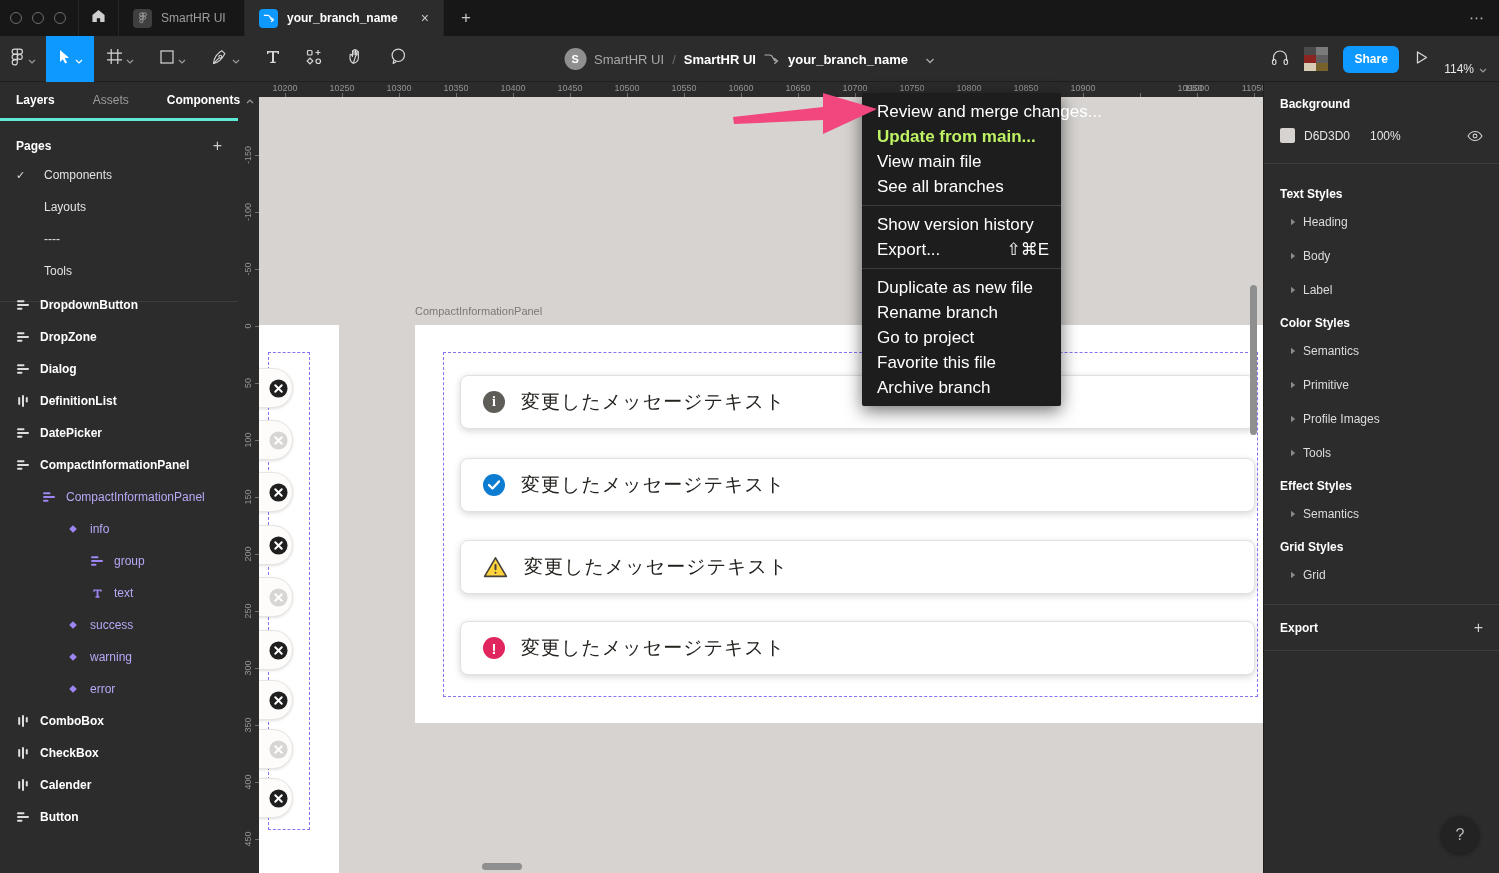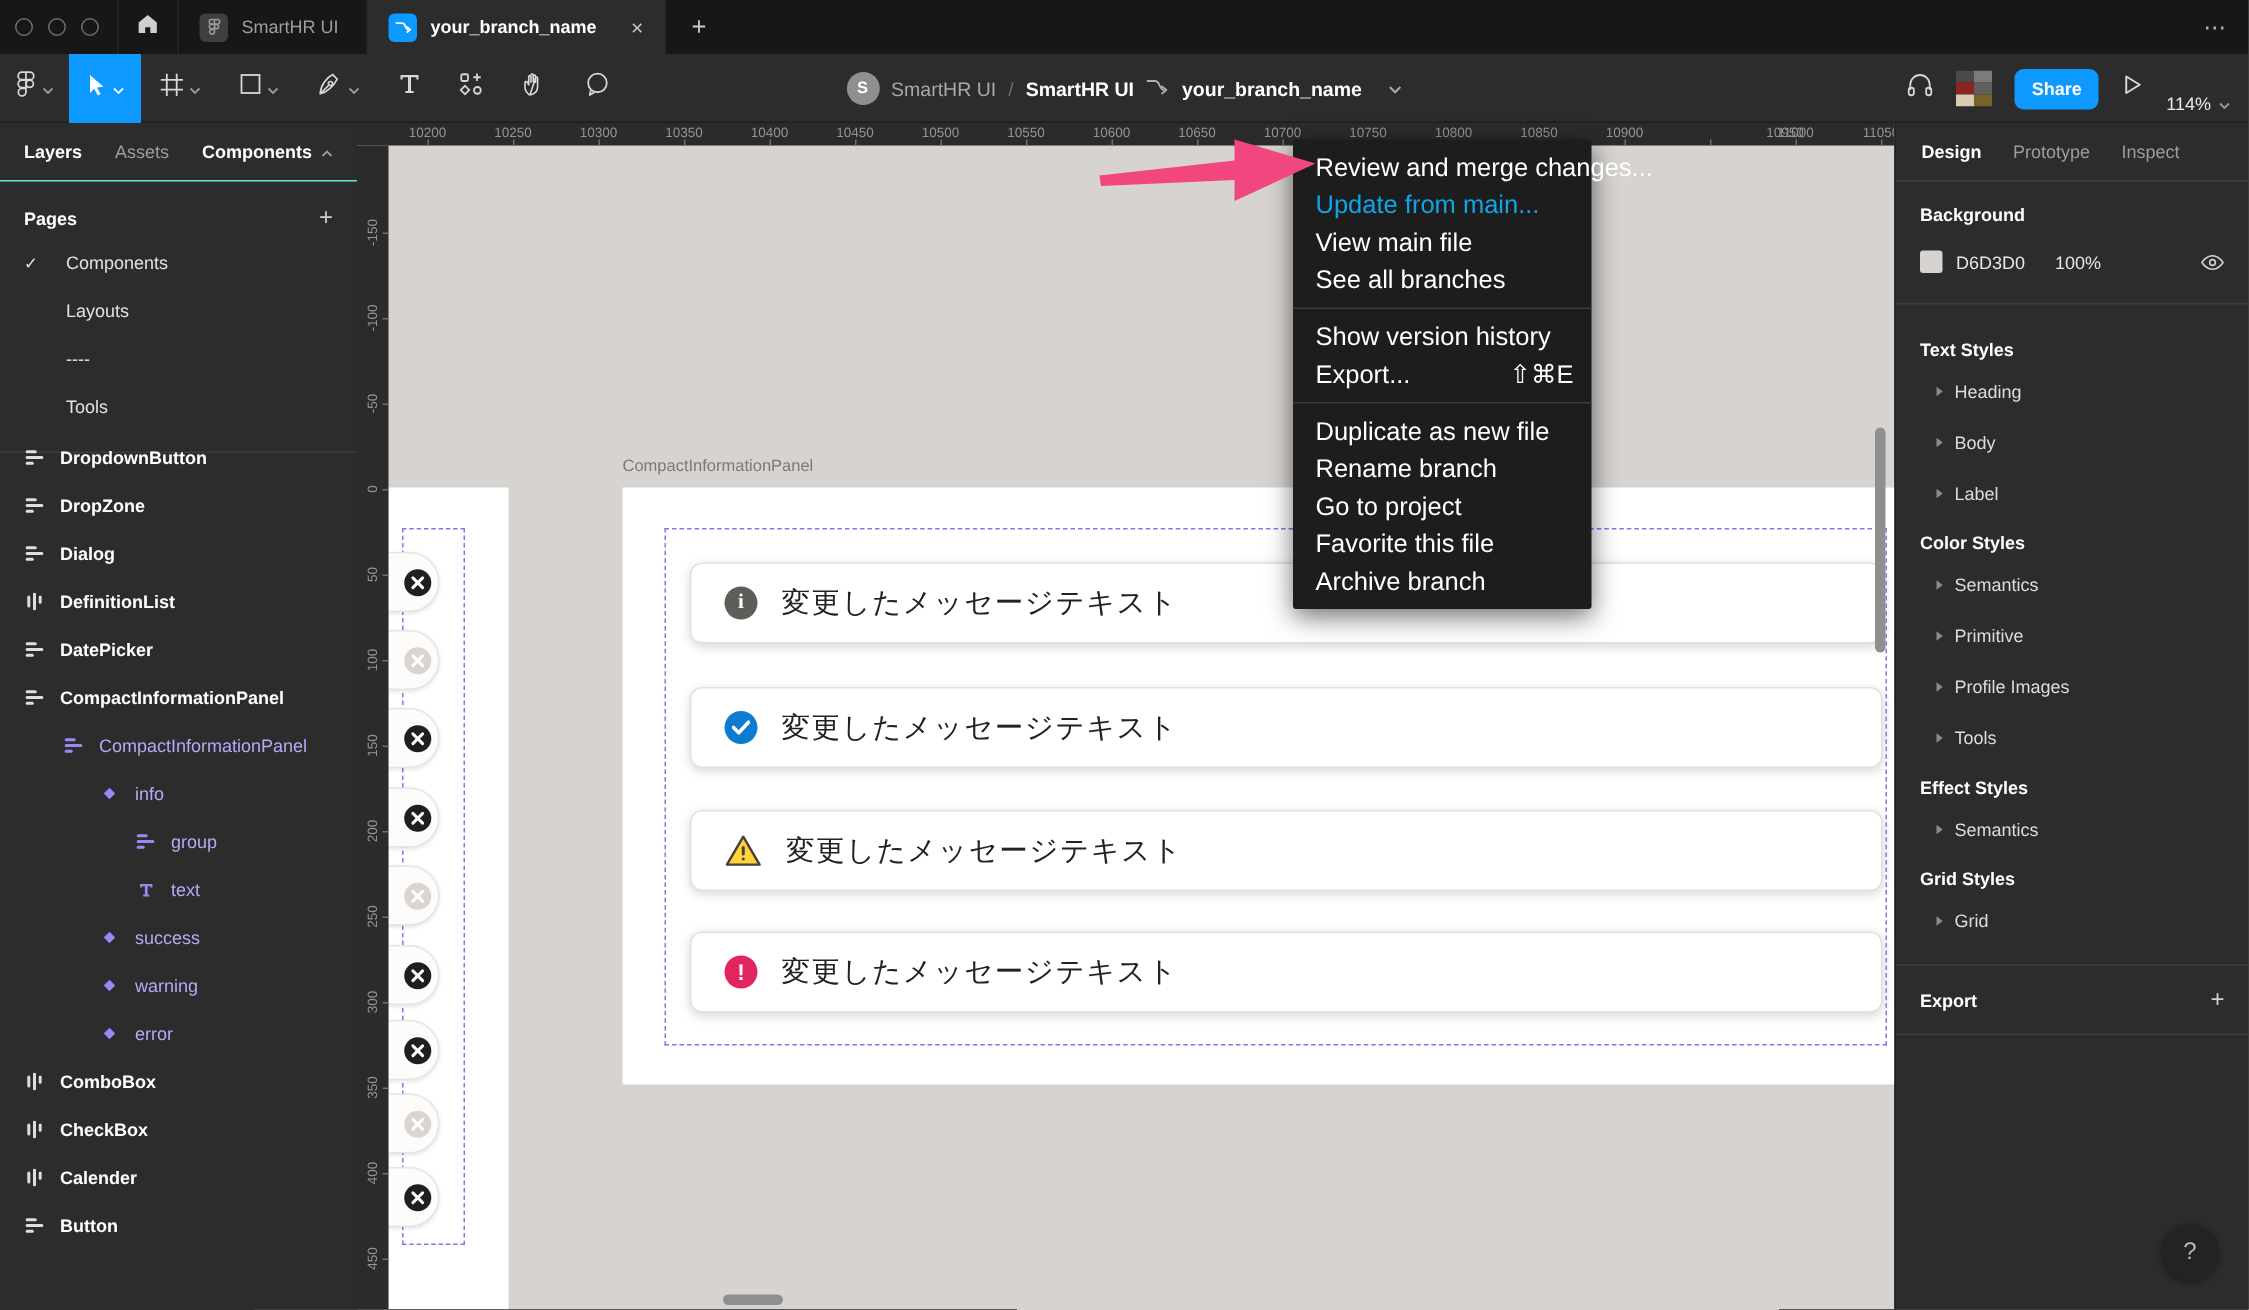--- a/index.html
+++ b/index.html
@@ -34,21 +34,21 @@
   .hdr-file { color:#fff; font-size:13px; font-weight:700; }
   .hdr-branch { color:#fff; font-size:13px; font-weight:700; }
   .toolbar-right { position:absolute; right:12px; top:0; height:46px; display:flex; align-items:center; gap:15px; }
   .user-avatar { width:24px; height:24px; display:grid; grid-template-columns:1fr 1fr; grid-template-rows:1fr 1fr 1fr; overflow:hidden; }
   .user-avatar i { display:block; }
   .share-btn { width:56px; height:27px; background:#0d99ff; border:none; border-radius:6px; color:#fff; font-size:12px; font-weight:600; font-family:inherit; cursor:pointer; }
   .zoom-ctl { display:flex; align-items:center; gap:5px; color:#e8e8e8; font-size:12px; cursor:pointer;margin-top:20px; }
 
   
   .left-panel { position:absolute; left:0; top:82px; width:238px; height:791px; background:#2c2c2c; z-index:20; }
-  .panel-tabs { height:39px; border-bottom:1px solid #5eead4; display:flex; align-items:center; padding:0 16px; font-size:12px; }
+  .panel-tabs { height:39px; border-bottom:3px solid #5eead4; display:flex; align-items:center; padding:0 16px; font-size:12px;gap:16px; }
   .ltab { margin-right:22px; color:#9c9c9c; cursor:pointer; }
   .ltab.active { color:#fff; font-weight:700; }
   .mode-toggle { margin-left:auto; display:flex; align-items:center; gap:6px; color:#fff; font-weight:700; cursor:pointer; }
   .pages-sec { border-bottom:1px solid #3d3d3d; padding:12px 0 14px; }
   .pages-head { display:flex; align-items:center; height:26px; padding:0 16px; }
   .pages-title { color:#fff; font-size:12px; font-weight:700; }
   .pages-add { margin-left:auto; color:#cfcfcf; font-size:16px; font-weight:400; cursor:pointer; }
   .page-row { height:32px; display:flex; align-items:center; padding-left:16px; font-size:12px; color:#e2e2e2; cursor:pointer; }
   .page-check { width:28px; color:#e2e2e2; font-size:11px; }
   .layers-list { overflow:hidden; height:540px; margin-top:-13px; }
@@ -98,21 +98,21 @@
   .style-row { height:34px; display:flex; align-items:center; padding-left:25px; cursor:pointer; }
   .style-caret { width:14px; display:flex; }
   .style-label { color:#dcdcdc; font-size:12px; }
   .export-sec { border-top:1px solid #3d3d3d; border-bottom:1px solid #3d3d3d; height:47px; display:flex; align-items:center; padding:0 16px; margin-top:6px; }
   .export-add { margin-left:auto; color:#cfcfcf; font-size:16px; cursor:pointer; }
   .help-btn { position:absolute; left:1441px; top:816px; width:38px; height:38px; border-radius:50%; background:#232323; border:none; color:#b9b9b9; font-size:16px; cursor:pointer; box-shadow:0 1px 4px rgba(0,0,0,.4); z-index:30; font-family:inherit; }
 
   
   .ctx-menu { position:absolute; left:862px; top:93px; width:199px; background:#1d1d1d; border-radius:2px; padding:6px 0; box-shadow:0 5px 17px rgba(0,0,0,.55); z-index:50; }
   .ctx-item { height:25px; line-height:25px; padding:0 12px 0 15px; color:#fff; font-size:17px; display:flex; cursor:pointer; white-space:nowrap; }
-  .ctx-item.disabled { color:#0ea5e9; cursor:default; }
+  .ctx-item.disabled { color:#bef264; cursor:default;font-weight:bold; }
   .ctx-item .sc { margin-left:auto; color:#fff; }
   .ctx-sep { height:1px; background:#3c3c3c; margin:6px 0; }
 
   .arrow-svg { position:absolute; left:725px; top:86px; z-index:60; pointer-events:none; }
 </style>
 </head>
 <body>
 
 <div id="app">
 
@@ -647,25 +647,20 @@
           <span class="mic mic-error" style="background:#e0265d">!</span>
           <span class="msg-text">変更したメッセージテキスト</span>
         </div>
       </div>
 
     <div class="vscroll"></div>
     <div class="hscroll"></div>
   </div>
 
   <div class="right-panel">
-    <div class="rtabs">
-      <span class="rtab active">Design</span>
-      <span class="rtab">Prototype</span>
-      <span class="rtab">Inspect</span>
-    </div>
     <div class="bg-sec">
       <div class="sec-title">Background</div>
       <div class="bg-row">
         <span class="bg-swatch" id="bg-swatch" style="background: rgb(214, 211, 208);"></span>
         <span class="bg-hex">D6D3D0</span>
         <span class="bg-op">100%</span>
         <span class="bg-eye">
             <svg width="16" height="12" viewBox="0 0 16 12" fill="none" stroke="#cfcfcf" stroke-width="1.1">
               <path d="M1 6s2.6-4.5 7-4.5S15 6 15 6s-2.6 4.5-7 4.5S1 6 1 6z"></path>
               <circle cx="8" cy="6" r="1.9"></circle>

